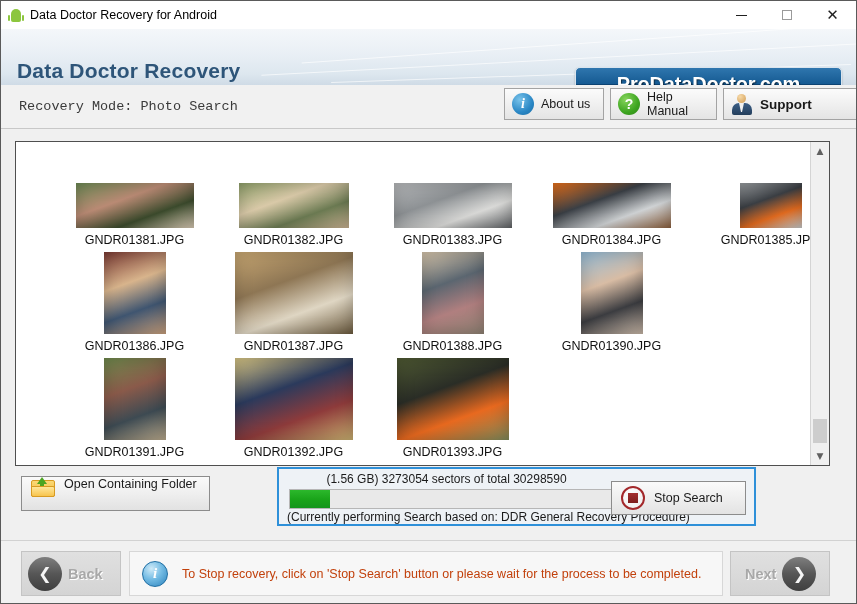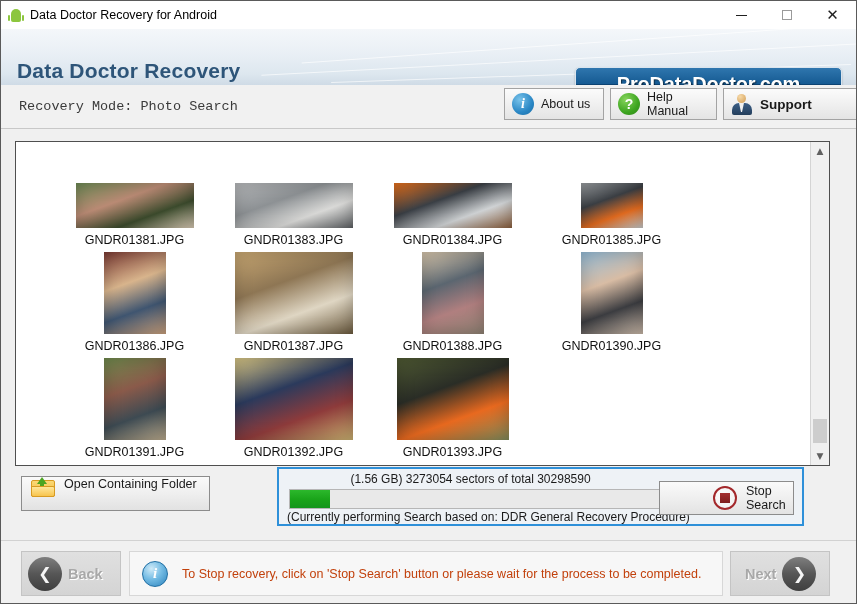--- a/index.html
+++ b/index.html
@@ -265,21 +265,21 @@
     border-left: 5px solid transparent; border-right: 5px solid transparent;
     border-bottom: 7px solid #4da520;
   }
   .folder-ic .arrow-stem {
     position: absolute; left: 10px; top: 6px; width: 4px; height: 7px;
     background: #4da520;
   }
 
   .progress-panel {
     position: absolute; left: 276px; top: 466px;
-    width: 527px; height: 59px;
+    width: 479px; height: 59px;
     box-sizing: border-box;
     border: 2px solid #2e90d9;
     background: #eef2f6;
   }
   .prog-text {
     position: absolute; left: 0; top: 3px; width: 100%;
     text-align: center;
     font-size: 12px; color: #1a1a1a;
   }
   .prog-text-inner { padding-right: 140px; display: inline-block; }
@@ -298,21 +298,21 @@
     position: absolute; left: 8px; top: 41px;
     font-size: 12px; color: #1a1a1a;
     white-space: nowrap;
   }
   .stop-btn {
     position: absolute; right: 8px; top: 12px;
     width: 135px; height: 34px;
     box-sizing: border-box;
     border: 1px solid #8c8c8c;
     background: linear-gradient(to bottom, #fafafa 0%, #efefef 50%, #e3e3e3 100%);
-    display: flex; align-items: center; padding-left: 44px;
+    display: flex; align-items: center;
   }
   .stop-btn .label { font-size: 12.5px; color: #1a1a1a; }
   .stop-ic {
     width: 24px; height: 24px; margin-left: 9px; margin-right: 9px;
     border-radius: 50%;
     border: 2px solid #a3282b;
     background: radial-gradient(circle at 35% 30%, #fbfbfb 0%, #f0eeee 100%);
     display: flex; align-items: center; justify-content: center;
     box-sizing: border-box; flex: 0 0 auto;
   }
@@ -431,20 +431,24 @@
   </div>
 
   <div class="listpanel">
     <div class="thumb-area" id="thumb-area">
         <div class="thumb-row">
           <div class="cell">
             <div class="pic" style="width: 118px; height: 45px; background: linear-gradient(160deg, rgb(109, 138, 85) 0%, rgb(185, 138, 116) 38%, rgb(59, 74, 44) 68%, rgb(216, 202, 180) 100%); box-shadow: rgba(0, 0, 0, 0.22) 0px 0px 18px inset;"></div>
             <div class="cap">GNDR01381.JPG</div>
           </div>
           <div class="cell">
+            <div class="pic" style="width: 110px; height: 45px; background: linear-gradient(160deg, rgb(143, 160, 106) 0%, rgb(217, 201, 168) 38%, rgb(107, 122, 82) 68%, rgb(201, 178, 146) 100%); box-shadow: rgba(0, 0, 0, 0.22) 0px 0px 18px inset;"></div>
+            <div class="cap">GNDR01382.JPG</div>
+          </div>
+          <div class="cell">
             <div class="pic" style="width: 118px; height: 45px; background: linear-gradient(160deg, rgb(185, 187, 189) 0%, rgb(141, 145, 148) 38%, rgb(217, 217, 215) 68%, rgb(93, 96, 99) 100%); box-shadow: rgba(0, 0, 0, 0.22) 0px 0px 18px inset;"></div>
             <div class="cap">GNDR01383.JPG</div>
           </div>
           <div class="cell">
             <div class="pic" style="width: 118px; height: 45px; background: linear-gradient(160deg, rgb(232, 113, 28) 0%, rgb(58, 63, 69) 38%, rgb(207, 210, 212) 68%, rgb(138, 94, 60) 100%); box-shadow: rgba(0, 0, 0, 0.22) 0px 0px 18px inset;"></div>
             <div class="cap">GNDR01384.JPG</div>
           </div>
           <div class="cell">
             <div class="pic" style="width: 62px; height: 45px; background: linear-gradient(160deg, rgb(154, 158, 161) 0%, rgb(59, 63, 68) 38%, rgb(224, 106, 31) 68%, rgb(199, 201, 201) 100%); box-shadow: rgba(0, 0, 0, 0.22) 0px 0px 18px inset;"></div>
             <div class="cap">GNDR01385.JPG</div>

